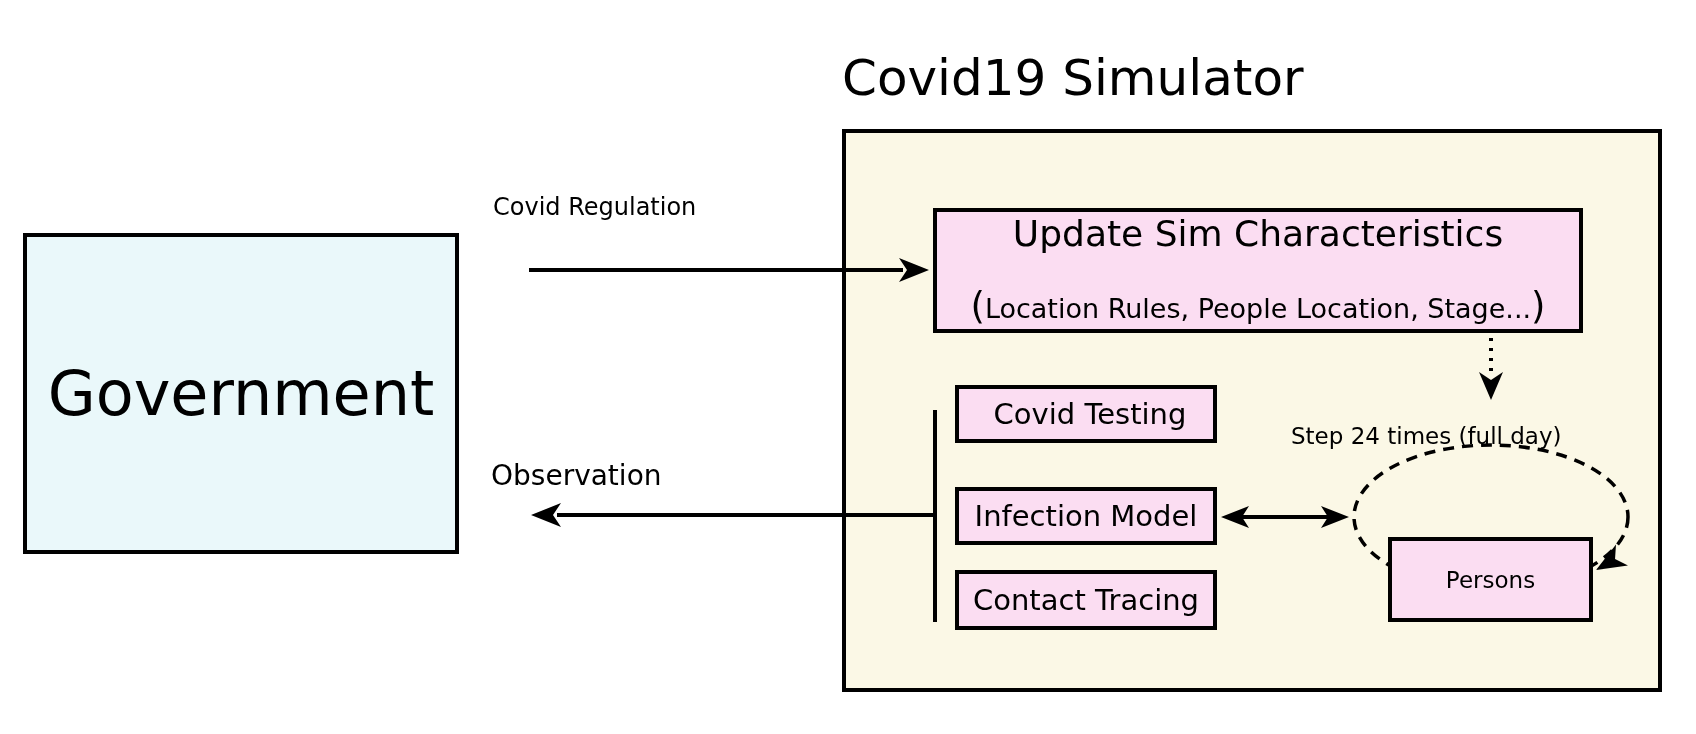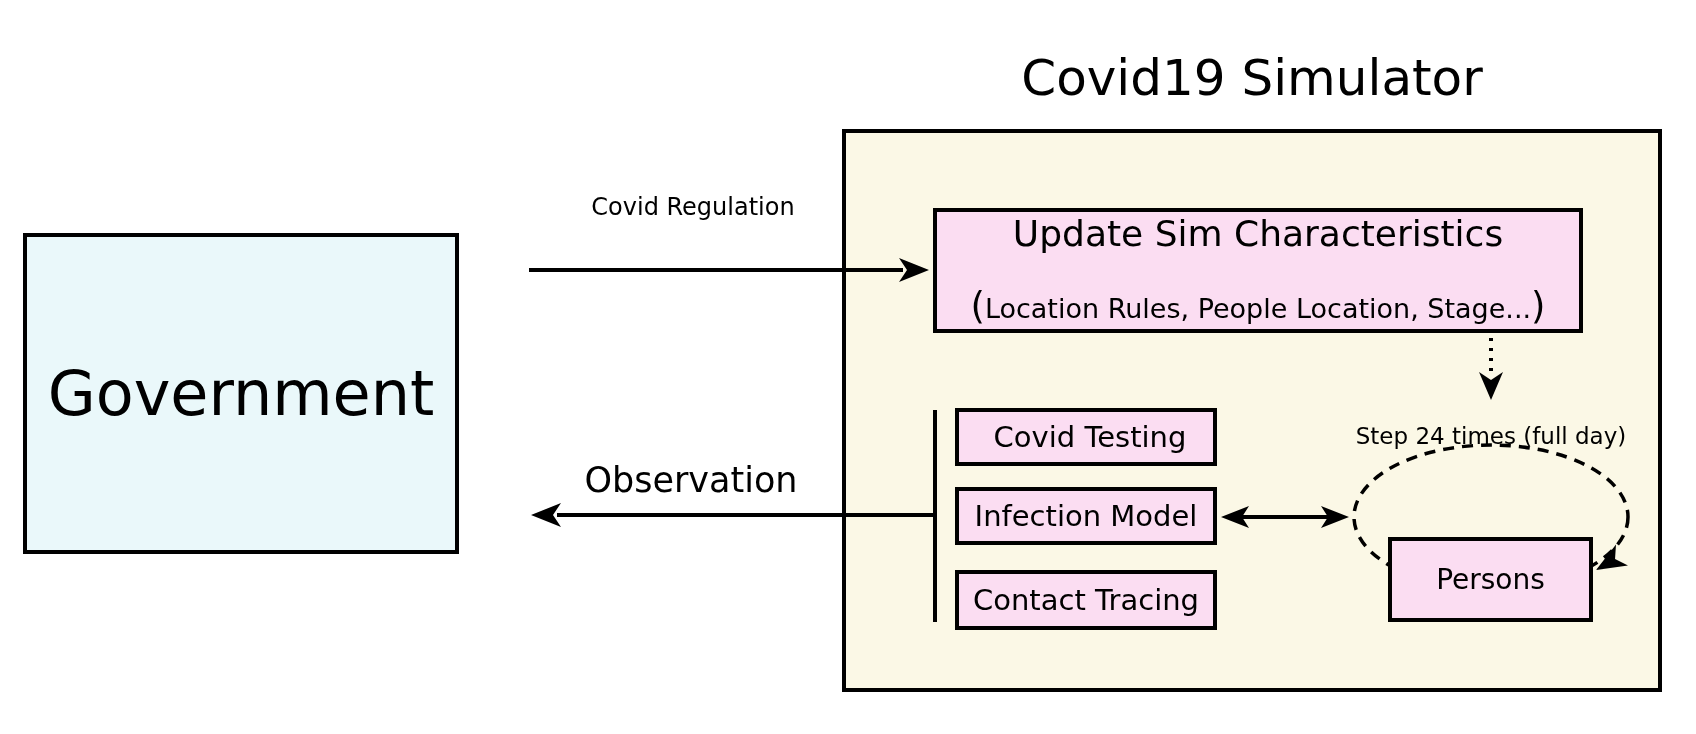--- a/index.html
+++ b/index.html
@@ -12,28 +12,28 @@
   #stage .box{position:absolute;box-sizing:border-box;border:4px solid var(--stroke);
     display:flex;align-items:center;justify-content:center;text-align:left;gap:33px;}
   #government-box{left:23px;top:233px;width:436px;height:321px;background:var(--government-fill);font-size:62px;}
   #simulator-box{left:842px;top:129px;width:820px;height:563px;background:var(--simulator-fill);}
   #update-box{left:933px;top:208px;width:650px;height:125px;background:var(--module-fill);
     flex-direction:column;gap:3px;}
   #update-box .l1{font-size:36px;line-height:1.1;}
   #update-box .l2{font-size:27px;line-height:1.1;}
   #update-box .paren{font-size:37px;font-weight:400;position:relative;top:1px;}
   .module{background:var(--module-fill);font-size:29px;left:955px;width:262px;height:58px;}
-  #covid-testing-box{top:408px;padding-left:8px;}
+  #covid-testing-box{top:385px;padding-left:8px;}
   #infection-model-box{top:487px;}
   #contact-tracing-box{top:570px;height:60px;border-style:dashed;}
-  #persons-box{left:1388px;top:537px;width:205px;height:85px;background:var(--module-fill);font-size:28px;}
-  .flabel{position:absolute;text-align:center;line-height:1.2;}
+  #persons-box{left:1388px;top:537px;width:205px;height:85px;background:var(--module-fill);font-size:23px;}
+  .flabel{position:absolute;text-align:left;line-height:1.2;}
   #simulator-title{left:842px;top:48px;width:820px;font-size:50px;}
   #regulation-label{left:493px;top:193px;width:400px;font-size:24px;}
-  #observation-label{left:491px;top:459px;width:400px;font-size:35px;}
+  #observation-label{left:491px;top:459px;width:400px;font-size:28px;}
   #step-label{left:1291px;top:407px;width:400px;font-size:23px;margin-top:16px;}
   svg.links{position:absolute;left:0;top:0;z-index:2;}
   .layer-boxes{position:absolute;left:0;top:0;width:100%;height:100%;z-index:3;}
   .layer-bg{position:absolute;left:0;top:0;width:100%;height:100%;z-index:1;}
   svg .ln{stroke:var(--stroke);stroke-width:4;fill:none;}
   svg .thin{stroke:var(--stroke);stroke-width:3.5;fill:none;}
   svg .hd{fill:var(--stroke);stroke:none;}
 </style>
 </head>
 <body>

